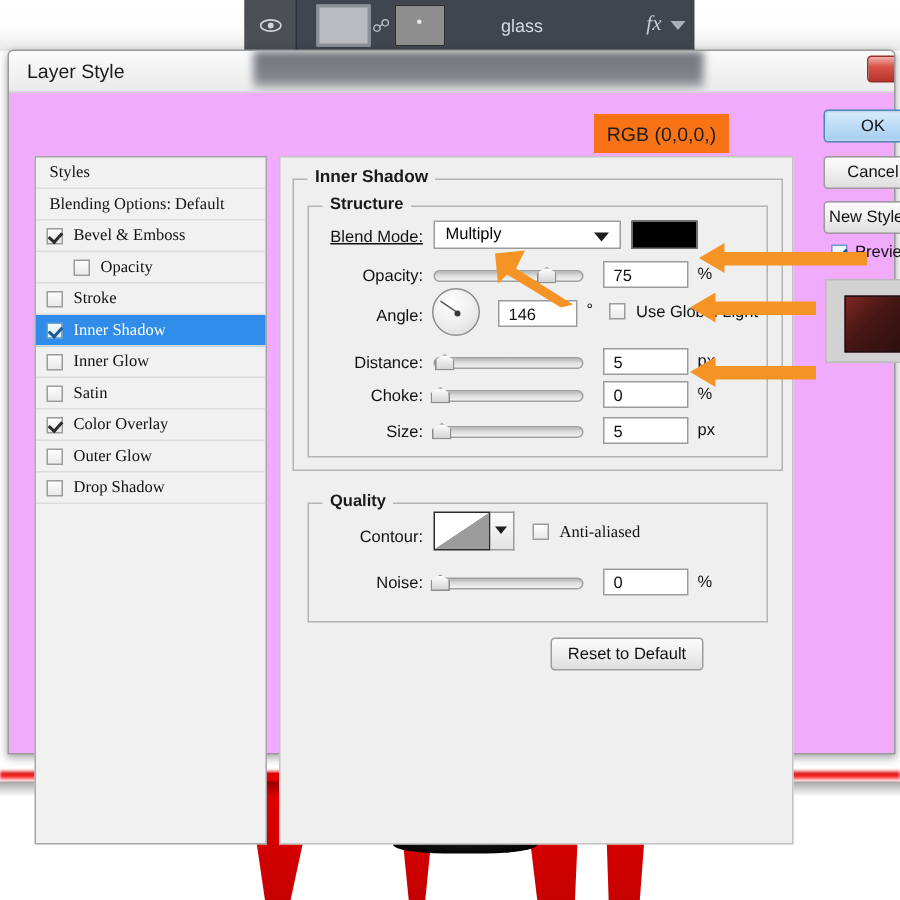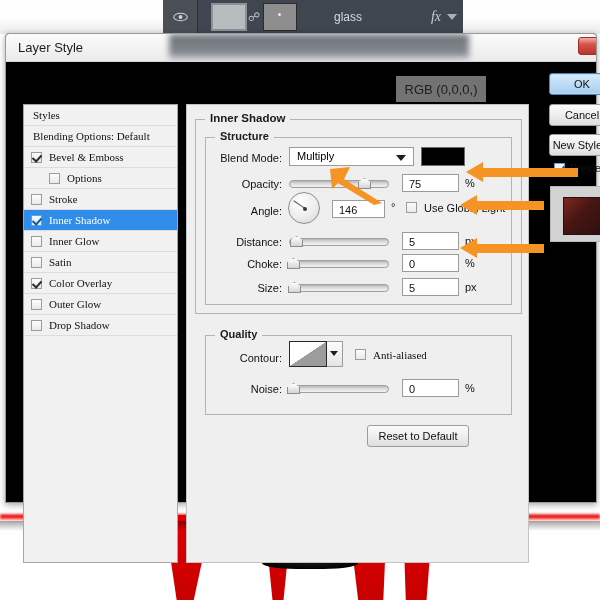--- a/index.html
+++ b/index.html
@@ -122,21 +122,21 @@
     background: linear-gradient(to bottom,#ffffff 0%,#fdfdfd 55%,#e9e9e9 100%);
   }
   .strip-blur-right {
     position:absolute; left:463px; top:0; width:137px; height:34px;
     background: linear-gradient(to bottom,#ffffff 0%,#fdfdfd 55%,#e9e9e9 100%);
   }
 
   
   .dialog {
     position: absolute; left: 5px; top: 33px; width: 592px; height: 470px;
-    background: #000000;
+    background: #f0abfc;
     border: 1px solid #9a9a9a;
     border-radius: 4px 4px 0 0;
     box-shadow: 0 2px 6px rgba(0,0,0,0.35);
   }
   .titlebar {
     position: relative; height: 28px;
     background: linear-gradient(to bottom, #fbfbfb 0%, #f2f2f2 55%, #eaeaea 100%);
     border-bottom: 1px solid #d5d5d5;
     border-radius: 3px 3px 0 0;
     overflow: hidden;
@@ -291,21 +291,21 @@
     position: absolute; left: 12px; top: 10px; width: 38px; height: 38px;
     background:
       linear-gradient(135deg, rgba(130,40,35,0.95) 0%, rgba(70,22,20,1) 45%, rgba(45,16,14,1) 100%),
       #3b1412;
     border: 1px solid #241010;
   }
 
   
   .badge-rgb {
     position: absolute; left: 396px; top: 76px; width: 90px; height: 26px;
-    background: #737373;
+    background: #f97316;
     display: flex; align-items: center; justify-content: center;
     font-size: 13px; color: #1d1d1d;
   }
   .arrow {
     position: absolute; height: 0;
   }
   .arrow .shaft {
     position: absolute; height: 9px; background: #f59325; top: 6px;
   }
   .arrow .head {
@@ -377,21 +377,21 @@
         <div class="style-row header">
           <span>Blending Options: Default</span>
         </div>
 
         <div class="style-row">
           <span class="cbx on"></span>
           <span>Bevel &amp; Emboss</span>
         </div>
         <div class="style-row indent">
           <span class="cbx"></span>
-          <span>Options</span>
+          <span>Opacity</span>
         </div>
         <div class="style-row">
           <span class="cbx"></span>
           <span>Stroke</span>
         </div>
         <div class="style-row selected">
           <span class="cbx blue on"></span>
           <span>Inner Shadow</span>
         </div>
         <div class="style-row">
@@ -418,21 +418,21 @@
       </div>
 
       <div class="settings-area">
 
         <div class="group" style="left:8px; top:14px; width:327px; height:195px;"></div>
         <div class="group-title" style="left:18px; top:7px;">Inner Shadow</div>
 
         <div class="group" style="left:18px; top:32px; width:307px; height:168px;"></div>
         <div class="sub-title" style="left:28px; top:25px;">Structure</div>
 
-        <div class="lbl" style="left:10px; top:47px; width:85px;">Blend Mode:</div>
+        <div class="lbl" style="left:10px; top:47px; width:85px;text-decoration:underline;">Blend Mode:</div>
         <div class="combo" style="left:102px; top:42px; width:125px;">
           <span>Multiply</span>
           <span class="combo-caret"></span>
         </div>
         <div class="color-swatch" style="left:234px; top:42px; width:44px; height:19px;"></div>
 
         <div class="lbl" style="left:10px; top:73px; width:85px;">Opacity:</div>
         <div class="slider-track" style="left:102px; top:75px; width:100px;"></div>
         <div class="slider-thumb" style="left:171px; top:73px;"></div>
         <div class="txtfield" style="left:215px; top:69px; width:57px;">75</div>

